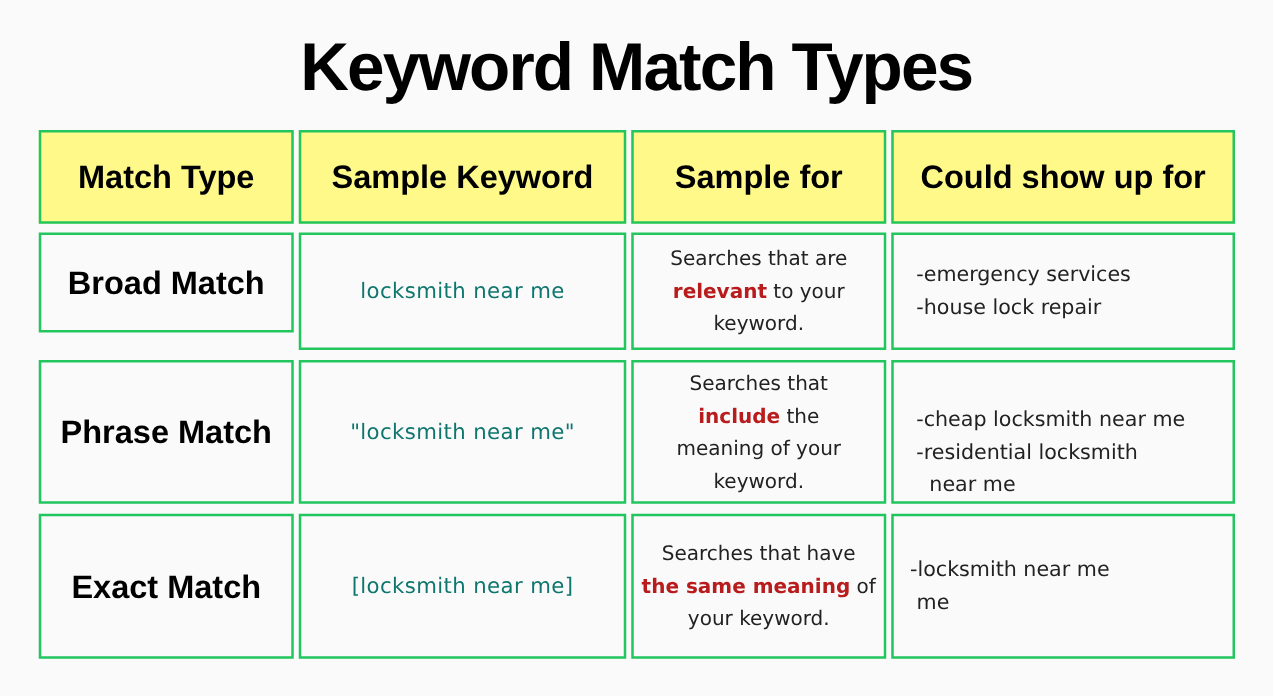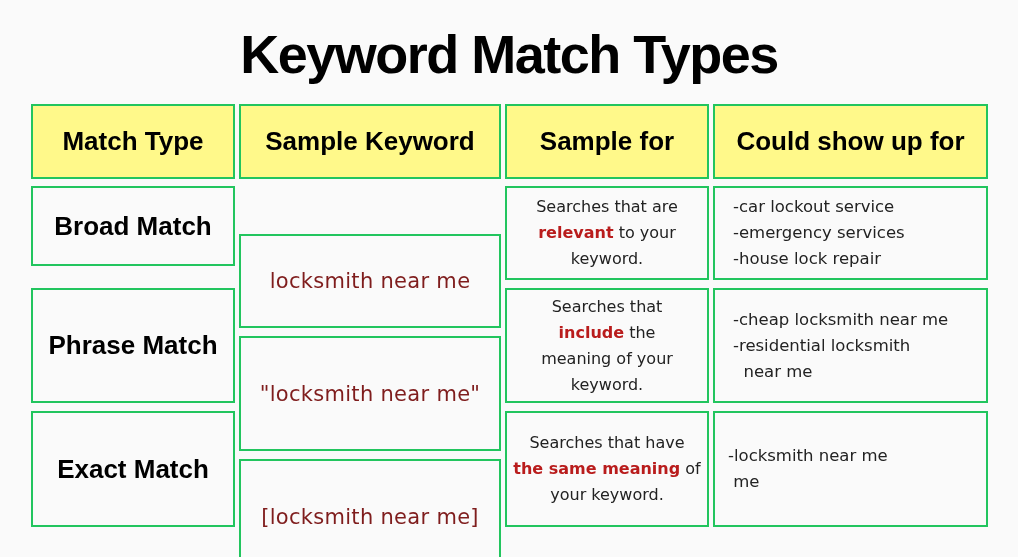--- a/index.html
+++ b/index.html
@@ -12,21 +12,21 @@
     font-family:"Liberation Sans", sans-serif; font-weight:bold; font-size:54px;
     letter-spacing:-1.5px; color:#000; line-height:64px;
   }
   .cell {
     position:absolute; box-sizing:border-box; border:2px solid #22c55e;
     background:#fafafa; display:flex; align-items:center; justify-content:center;
     text-align:center;
   }
   .hdr { background:#fff98a; font-weight:bold; font-size:26px; color:#000; }
   .mt { font-weight:bold; font-size:26px; color:#000; }
-  .kw { font-family:"DejaVu Sans", sans-serif; font-size:21px; color:#7f1d1d; letter-spacing:0.3px;margin-top:48px; }
+  .kw { font-family:"DejaVu Sans", sans-serif; font-size:17px; color:#0f766e; letter-spacing:0.3px; }
   .desc { font-family:"DejaVu Sans", sans-serif; font-size:16px; line-height:26px; color:#222; padding:0 6px; }
   .desc b { color:#b91c1c; }
   .ex { justify-content:flex-start; text-align:left; font-family:"DejaVu Sans", sans-serif;
         font-size:16.5px; line-height:26px; color:#222; }
   .ex ul { list-style:none; margin:0; padding:0; }
   .ex li { white-space:pre; }
 </style>
 </head>
 <body>
 
@@ -39,32 +39,31 @@
   <div class="cell hdr" style="left:505px;top:104px;width:204px;height:75px;">Sample for</div>
   <div class="cell hdr" style="left:713px;top:104px;width:275px;height:75px;">Could show up for</div>
 
   <div class="cell mt" style="left:31px;top:186px;width:204px;height:80px;">Broad Match</div>
   <div class="cell kw" style="left:239px;top:186px;width:262px;height:94px;">locksmith near me</div>
   <div class="cell desc" style="left:505px;top:186px;width:204px;height:94px;">
     <div style="width:180px;"><span>Searches that are </span><b>relevant</b><span> to your keyword.</span></div>
   </div>
   <div class="cell ex" style="left:713px;top:186px;width:275px;height:94px;padding-left:18px;">
     <ul>
-      <li>-car lockout service</li>
       <li>-emergency services</li>
       <li>-house lock repair</li>
     </ul>
   </div>
 
   <div class="cell mt" style="left:31px;top:288px;width:204px;height:115px;">Phrase Match</div>
   <div class="cell kw" style="left:239px;top:288px;width:262px;height:115px;">"locksmith near me"</div>
   <div class="cell desc" style="left:505px;top:288px;width:204px;height:115px;">
     <div style="width:165px;"><span>Searches that </span><b>include</b><span> the meaning of your keyword.</span></div>
   </div>
-  <div class="cell ex" style="left:713px;top:288px;width:275px;height:115px;padding-left:18px;">
+  <div class="cell ex" style="left:713px;top:288px;width:275px;height:115px;padding-left:18px;align-items:flex-end;">
     <ul>
       <li>-cheap locksmith near me</li>
       <li>-residential locksmith</li>
       <li>  near me</li>
     </ul>
   </div>
 
   <div class="cell mt" style="left:31px;top:411px;width:204px;height:116px;">Exact Match</div>
   <div class="cell kw" style="left:239px;top:411px;width:262px;height:116px;">[locksmith near me]</div>
   <div class="cell desc" style="left:505px;top:411px;width:204px;height:116px;">

